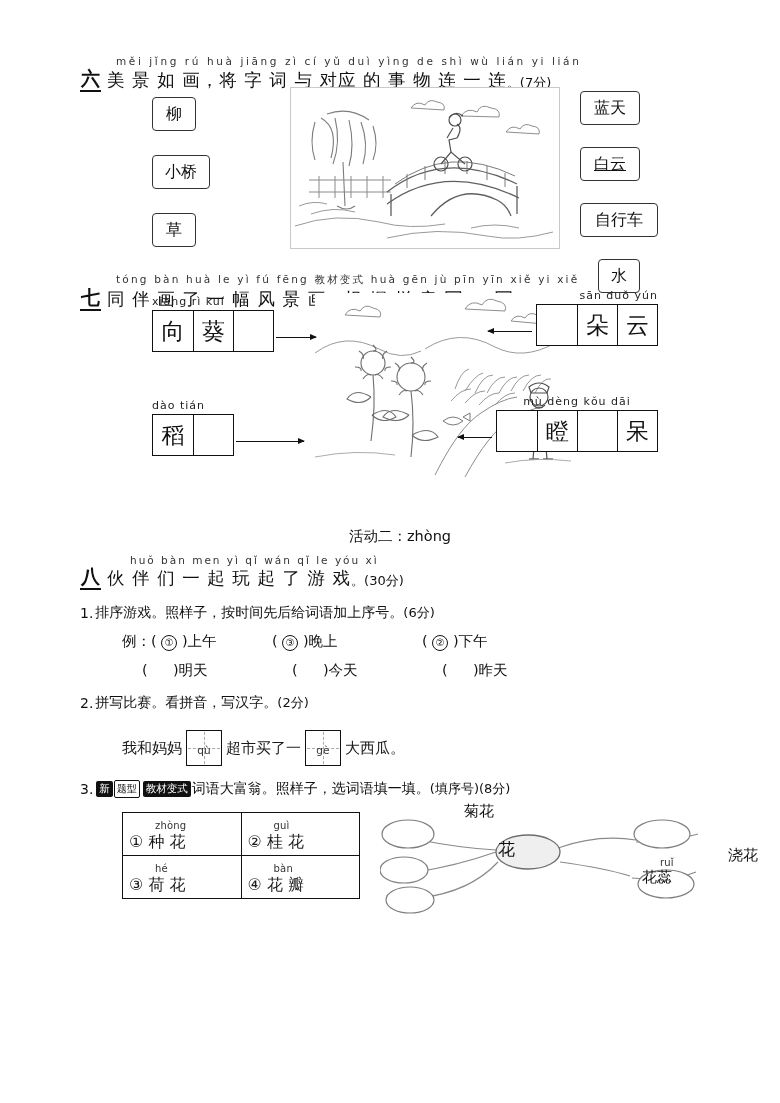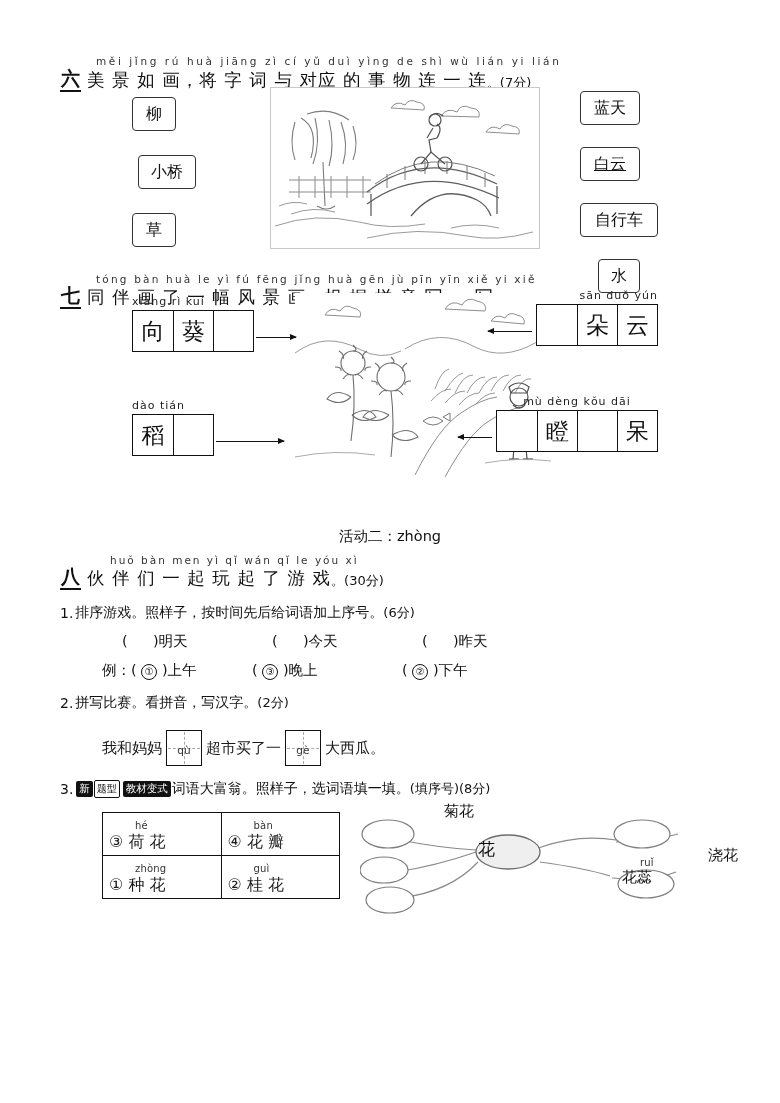--- a/index.html
+++ b/index.html
@@ -13,21 +13,21 @@
     font-family: "Liberation Sans", sans-serif;
     color: #1a1a1a;
     position: relative;
     overflow: hidden;
   }
   .page {
     position: relative;
     width: 780px;
     height: 1103px;
     box-sizing: border-box;
-    padding: 55px 60px 20px 60px;
+    padding: 55px 60px 20px 80px;
   }
   
   .pinyin {
     font-family: "DejaVu Sans", sans-serif;
     font-size: 10.5px;
     color: #333;
     letter-spacing: 0.2px;
     white-space: nowrap;
   }
   .hz {
@@ -299,21 +299,21 @@
   <div class="sec6">
     <div class="pinyin pinyin-row">měi  jǐng  rú  huà   jiāng  zì   cí   yǔ duì yìng  de  shì  wù lián  yi  lián</div>
     <div class="q-title">
       <span class="big-num">六</span>
       <span class="hz">美 景 如 画，将 字 词 与 对应 的 事 物 连 一 连</span>
       <span class="score">。(7分)</span>
     </div>
 
     <div class="left-col">
       <div class="word-box">柳</div>
-      <div class="word-box" style="width:58px;margin-left:6px;">小桥</div>
+      <div class="word-box" style="width:58px;">小桥</div>
       <div class="word-box">草</div>
     </div>
 
     <div class="right-col">
       <div class="word-box" style="width:60px;">蓝天</div>
       <div class="word-box" style="width:60px;text-decoration:underline;">白云</div>
       <div class="word-box" style="width:78px;">自行车</div>
       <div class="word-box" style="width:42px;margin-left:18px;">水</div>
     </div>
 
@@ -382,21 +382,21 @@
           <path d="M96 150 q50 -12 100 -2 q30 6 66 -4"></path>
           <path d="M20 126 q22 -8 44 -2"></path>
           <path d="M180 140 q24 -6 48 0"></path>
           <path d="M8 118 q14 -6 28 -2"></path>
         </g>
       </svg>
     </div>
   </div>
 
   <div class="sec7">
-    <div class="pinyin pinyin-row">tóng  bàn  huà   le   yì   fú  fēng  jǐng huà  gēn  jù   pīn  yīn  xiě   yi   xiě</div>
+    <div class="pinyin pinyin-row">tóng  bàn  huà   le   yì   fú  fēng  教材变式 huà  gēn  jù   pīn  yīn  xiě   yi   xiě</div>
     <div class="q-title">
       <span class="big-num">七</span>
       <span class="hz">同 伴 画 了 一 幅 风 景 画，根 据 拼 音 写 一 写</span>
       <span class="score">。(5分)</span>
     </div>
 
     <div class="scene">
       <svg width="280" height="185" viewBox="0 0 280 185" xmlns="http://www.w3.org/2000/svg">
         <rect x="0" y="0" width="280" height="185" fill="#fff"></rect>
 
@@ -534,29 +534,29 @@
       <span class="big-num">八</span>
       <span class="hz">伙 伴 们 一 起 玩 起 了 游 戏</span>
       <span class="score">。(30分)</span>
     </div>
 
     <div class="sub-q">
       <span class="sub-no">1.</span>
       <span>排序游戏。照样子，按时间先后给词语加上序号。</span>
       <span class="score">(6分)</span>
     </div>
+    <div class="ord-row">
+      <span class="item"><span>例：(</span>&nbsp;<span class="circ">①</span>&nbsp;<span>)上午</span></span>
+      <span class="item"><span>(</span>&nbsp;<span class="circ">③</span>&nbsp;<span>)晚上</span></span>
+      <span class="item"><span>(</span>&nbsp;<span class="circ">②</span>&nbsp;<span>)下午</span></span>
+    </div>
     <div class="ord-row" style="padding-left:62px;">
       <span class="item"><span>(</span>&nbsp;<span style="display:inline-block;width:16px;"></span>&nbsp;<span>)明天</span></span>
       <span class="item"><span>(</span>&nbsp;<span style="display:inline-block;width:16px;"></span>&nbsp;<span>)今天</span></span>
       <span class="item"><span>(</span>&nbsp;<span style="display:inline-block;width:16px;"></span>&nbsp;<span>)昨天</span></span>
-    </div>
-    <div class="ord-row">
-      <span class="item"><span>例：(</span>&nbsp;<span class="circ">①</span>&nbsp;<span>)上午</span></span>
-      <span class="item"><span>(</span>&nbsp;<span class="circ">③</span>&nbsp;<span>)晚上</span></span>
-      <span class="item"><span>(</span>&nbsp;<span class="circ">②</span>&nbsp;<span>)下午</span></span>
     </div>
 
     <div class="sub-q">
       <span class="sub-no">2.</span>
       <span>拼写比赛。看拼音，写汉字。</span>
       <span class="score">(2分)</span>
     </div>
     <div class="write-line" style="margin-top:18px;">
       <span>我和妈妈</span>
       <span class="sq">
@@ -580,36 +580,36 @@
       <span class="tag-new">教材变式</span>
       <span>词语大富翁。照样子，选词语填一填。</span>
       <span class="score">(填序号)(8分)</span>
     </div>
 
     <div class="q3-wrap">
       <table class="word-table">
         <tbody>
             <tr>
           <td>
+            <span class="cellpy pinyin">zhòng</span>
+            <span><span>①</span>&nbsp;<span>种 花</span></span>
+          </td>
+          <td>
+            <span class="cellpy pinyin">guì</span>
+            <span><span>②</span>&nbsp;<span>桂 花</span></span>
+          </td>
+        </tr>
+        <tr>
+          <td>
             <span class="cellpy pinyin">hé</span>
             <span><span>③</span>&nbsp;<span>荷 花</span></span>
           </td>
           <td>
             <span class="cellpy pinyin">bàn</span>
             <span><span>④</span>&nbsp;<span>花 瓣</span></span>
-          </td>
-        </tr>
-        <tr>
-          <td>
-            <span class="cellpy pinyin">zhòng</span>
-            <span><span>①</span>&nbsp;<span>种 花</span></span>
-          </td>
-          <td>
-            <span class="cellpy pinyin">guì</span>
-            <span><span>②</span>&nbsp;<span>桂 花</span></span>
           </td>
         </tr>
       </tbody>
         </table>
 
       <div class="net">
         <svg width="380" height="115" viewBox="0 0 380 115" xmlns="http://www.w3.org/2000/svg">
 
           <g stroke="#8a8a8a" fill="none" stroke-width="1.2">
             <path d="M40 34 q40 8 76 10"></path>

